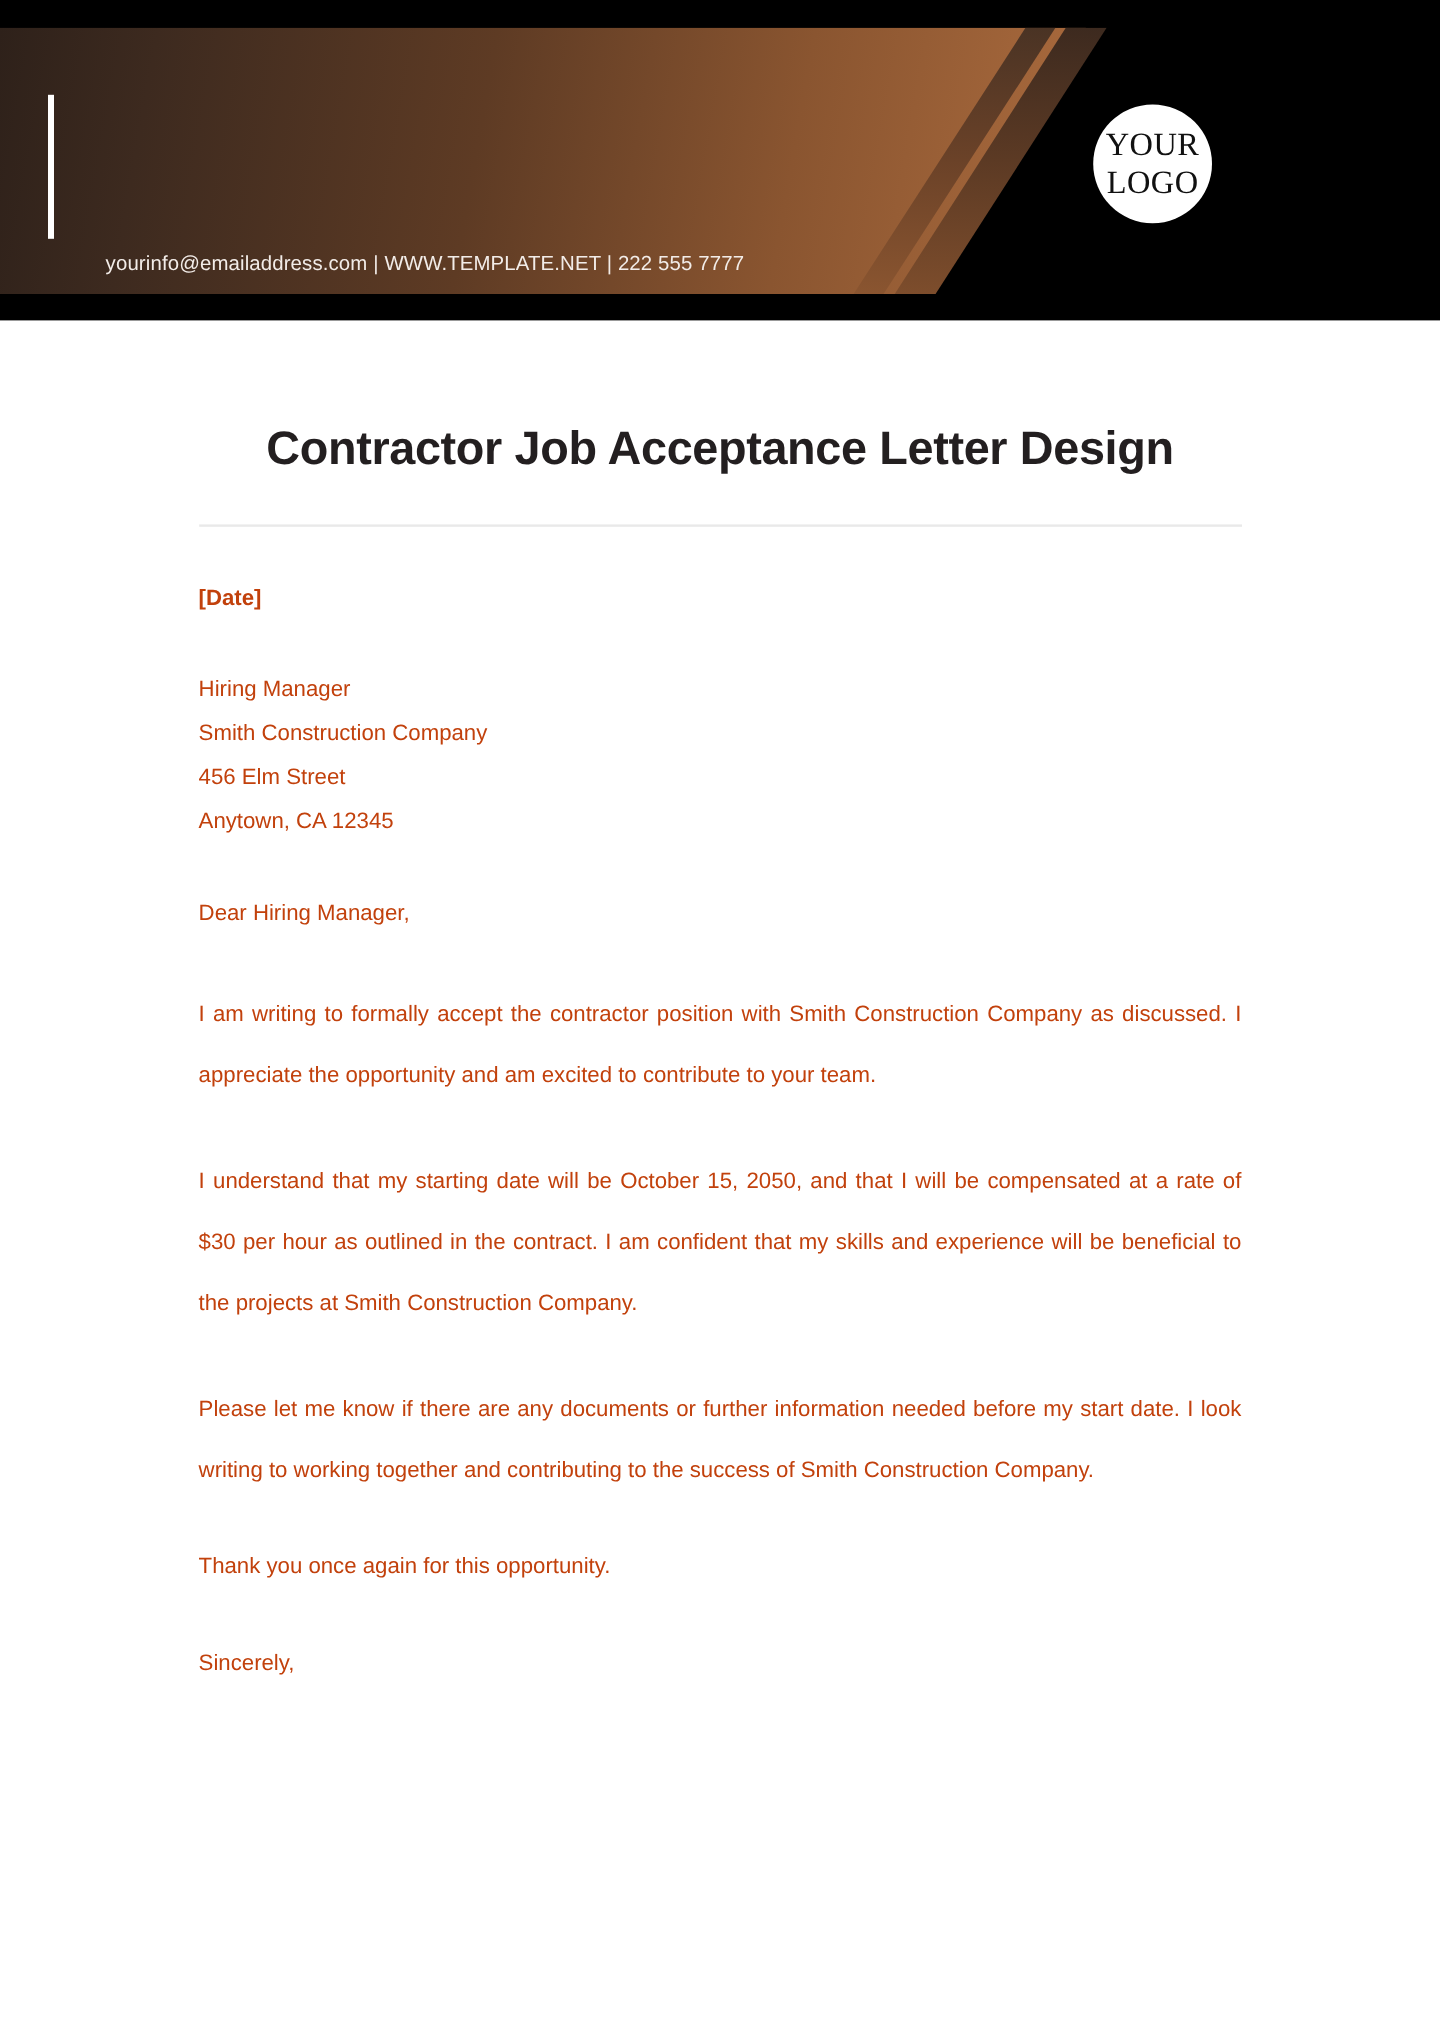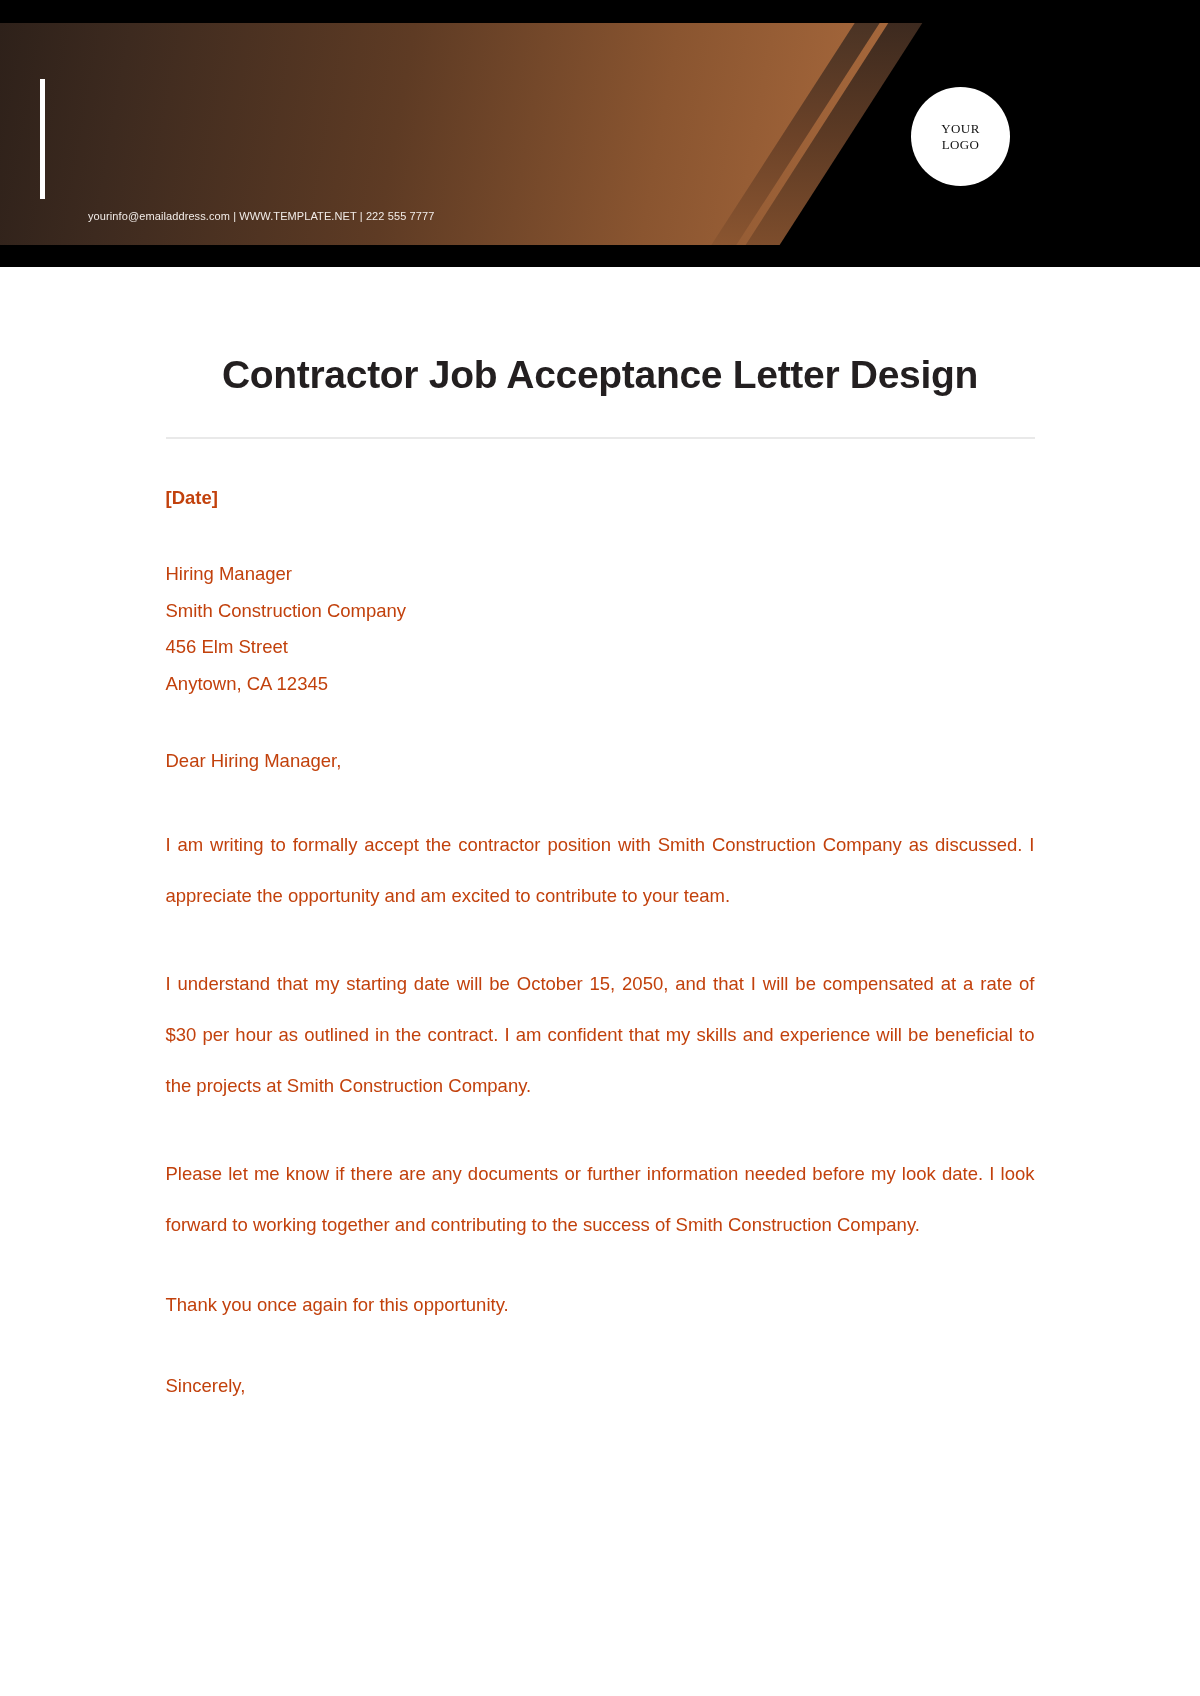--- a/index.html
+++ b/index.html
@@ -66,21 +66,21 @@
     top: 79px;
     width: 5px;
     height: 120px;
     background: #ffffff;
   }
 
   .header-contact {
     position: absolute;
     left: 88px;
     top: 210px;
-    font-size: 11px;
+    font-size: 17px;
     letter-spacing: 0.1px;
     color: #f2ece8;
     white-space: nowrap;
   }
 
   .logo-badge {
     position: absolute;
     left: 911px;
     top: 87px;
     width: 99px;
@@ -89,21 +89,21 @@
     background: #ffffff;
     display: flex;
     flex-direction: column;
     align-items: center;
     justify-content: center;
     line-height: 1.18;
   }
   .logo-badge span {
     display: block;
     font-family: "Liberation Serif", serif;
-    font-size: 13px;
+    font-size: 27px;
     color: #111111;
     letter-spacing: 0.4px;
     text-align: center;
   }
 
   
   .doc {
     position: absolute;
     left: 0;
     top: 267px;
@@ -199,20 +199,20 @@
       <div>456 Elm Street</div>
       <div>Anytown, CA 12345</div>
     </div>
 
     <div class="salutation">Dear Hiring Manager,</div>
 
     <p class="body-para">I am writing to formally accept the contractor position with Smith Construction Company as discussed. I appreciate the opportunity and am excited to contribute to your team.</p>
 
     <p class="body-para">I understand that my starting date will be October 15, 2050, and that I will be compensated at a rate of $30 per hour as outlined in the contract. I am confident that my skills and experience will be beneficial to the projects at Smith Construction Company.</p>
 
-    <p class="body-para">Please let me know if there are any documents or further information needed before my look date. I look forward to working together and contributing to the success of Smith Construction Company.</p>
+    <p class="body-para">Please let me know if there are any documents or further information needed before my start date. I look writing to working together and contributing to the success of Smith Construction Company.</p>
 
     <p class="plain-line tight">Thank you once again for this opportunity.</p>
 
     <p class="plain-line">Sincerely,</p>
 
   </div>
 </div>
 
 </body></html>

